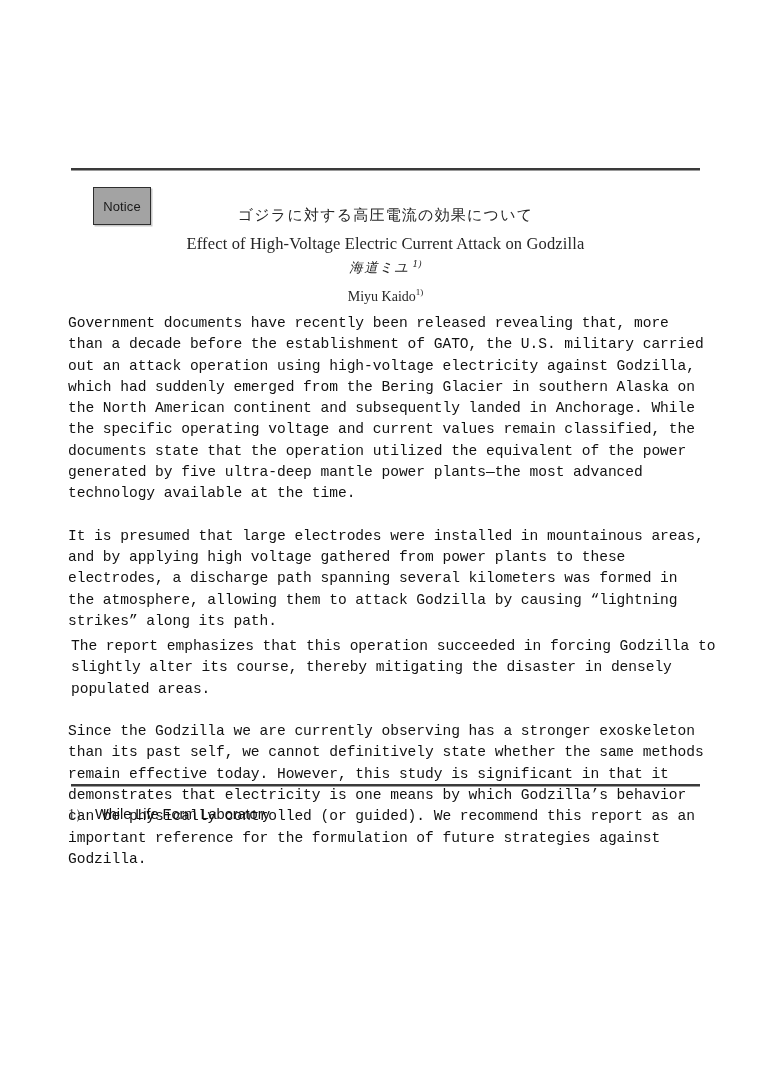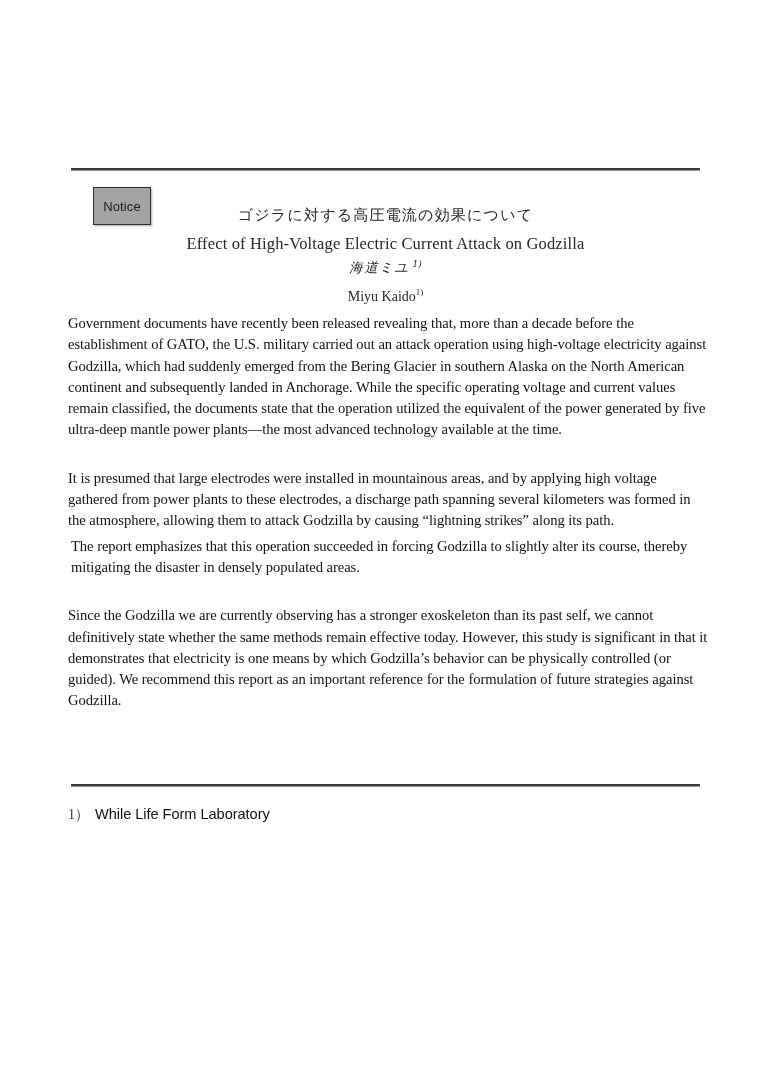--- a/index.html
+++ b/index.html
@@ -103,29 +103,29 @@
   .sup-spaced { margin-left: 3px; }
 
   
   .body-block {
     position: absolute;
     left: 68px;
     top: 313px;
     width: 642px;
   }
   .para {
-    font-family: Liberation Serif, serif;
+    font-family: Liberation Mono, monospace;
     font-size: 14.6px;
     line-height: 21.3px;
     color: #111111;
     text-align: left;
     margin: 0;
     letter-spacing: -0.05px;
   }
-  .para + .para { margin-top: 27px; }
+  .para + .para { margin-top: 21px; }
   .para.tight { margin-top: 4px; }
   .para.indented {
     padding-left: 3px;
     width: 646px;
   }
 
   
   .footnote {
     position: absolute;
     left: 68px;

